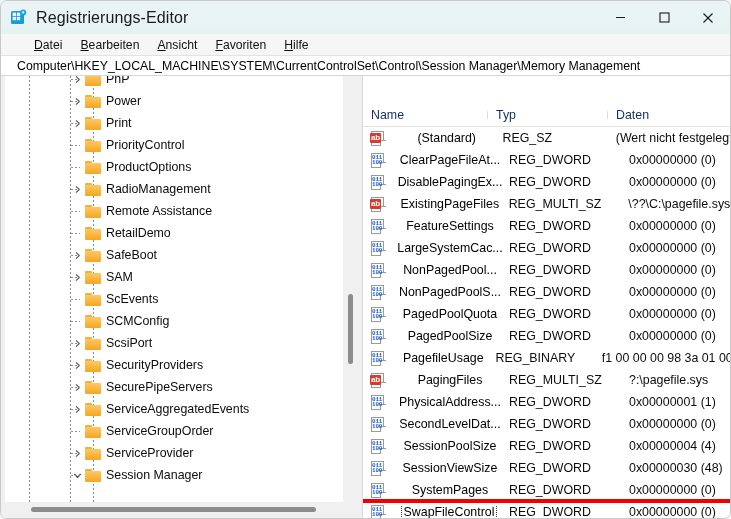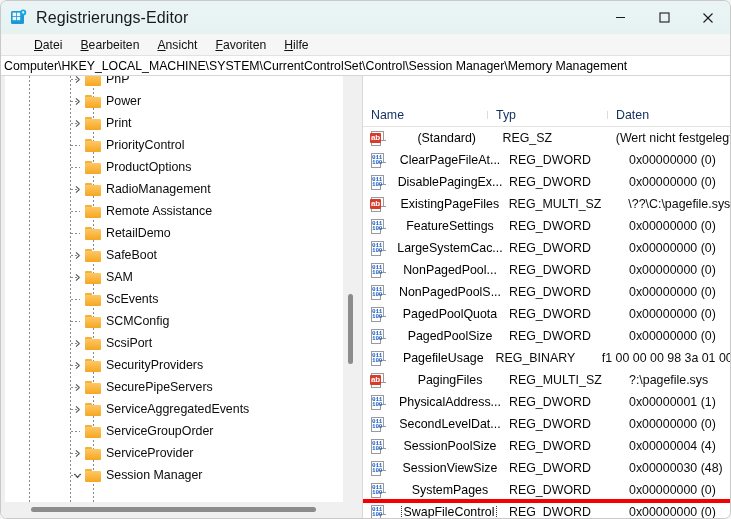--- a/index.html
+++ b/index.html
@@ -30,21 +30,21 @@
     background:#f6f6f6;padding-left:24px;
   }
   .menu-item{
     font-size:12.2px;color:#111;padding:1px 9px 1px 9px;white-space:nowrap;
   }
   .menu-item u{text-decoration:underline;}
   
   .addressbar{
     height:19px;flex:0 0 19px;background:#ffffff;border-top:1px solid #e2e2e2;
     border-bottom:1px solid #d6d6d6;display:flex;align-items:center;
-    padding-left:3px;overflow:hidden;
+    padding-left:16px;overflow:hidden;
   }
   .address-text{font-size:12.3px;white-space:nowrap;color:#000;}
   
   .panes{flex:1 1 auto;display:flex;background:#f0f0f0;position:relative;min-height:0;}
   .leftpane{
     position:relative;width:357px;flex:0 0 357px;background:#f0f0f0;
     display:flex;flex-direction:column;min-height:0;
   }
   .treeclip{
     position:relative;flex:1 1 auto;background:#ffffff;overflow:hidden;min-height:0;

